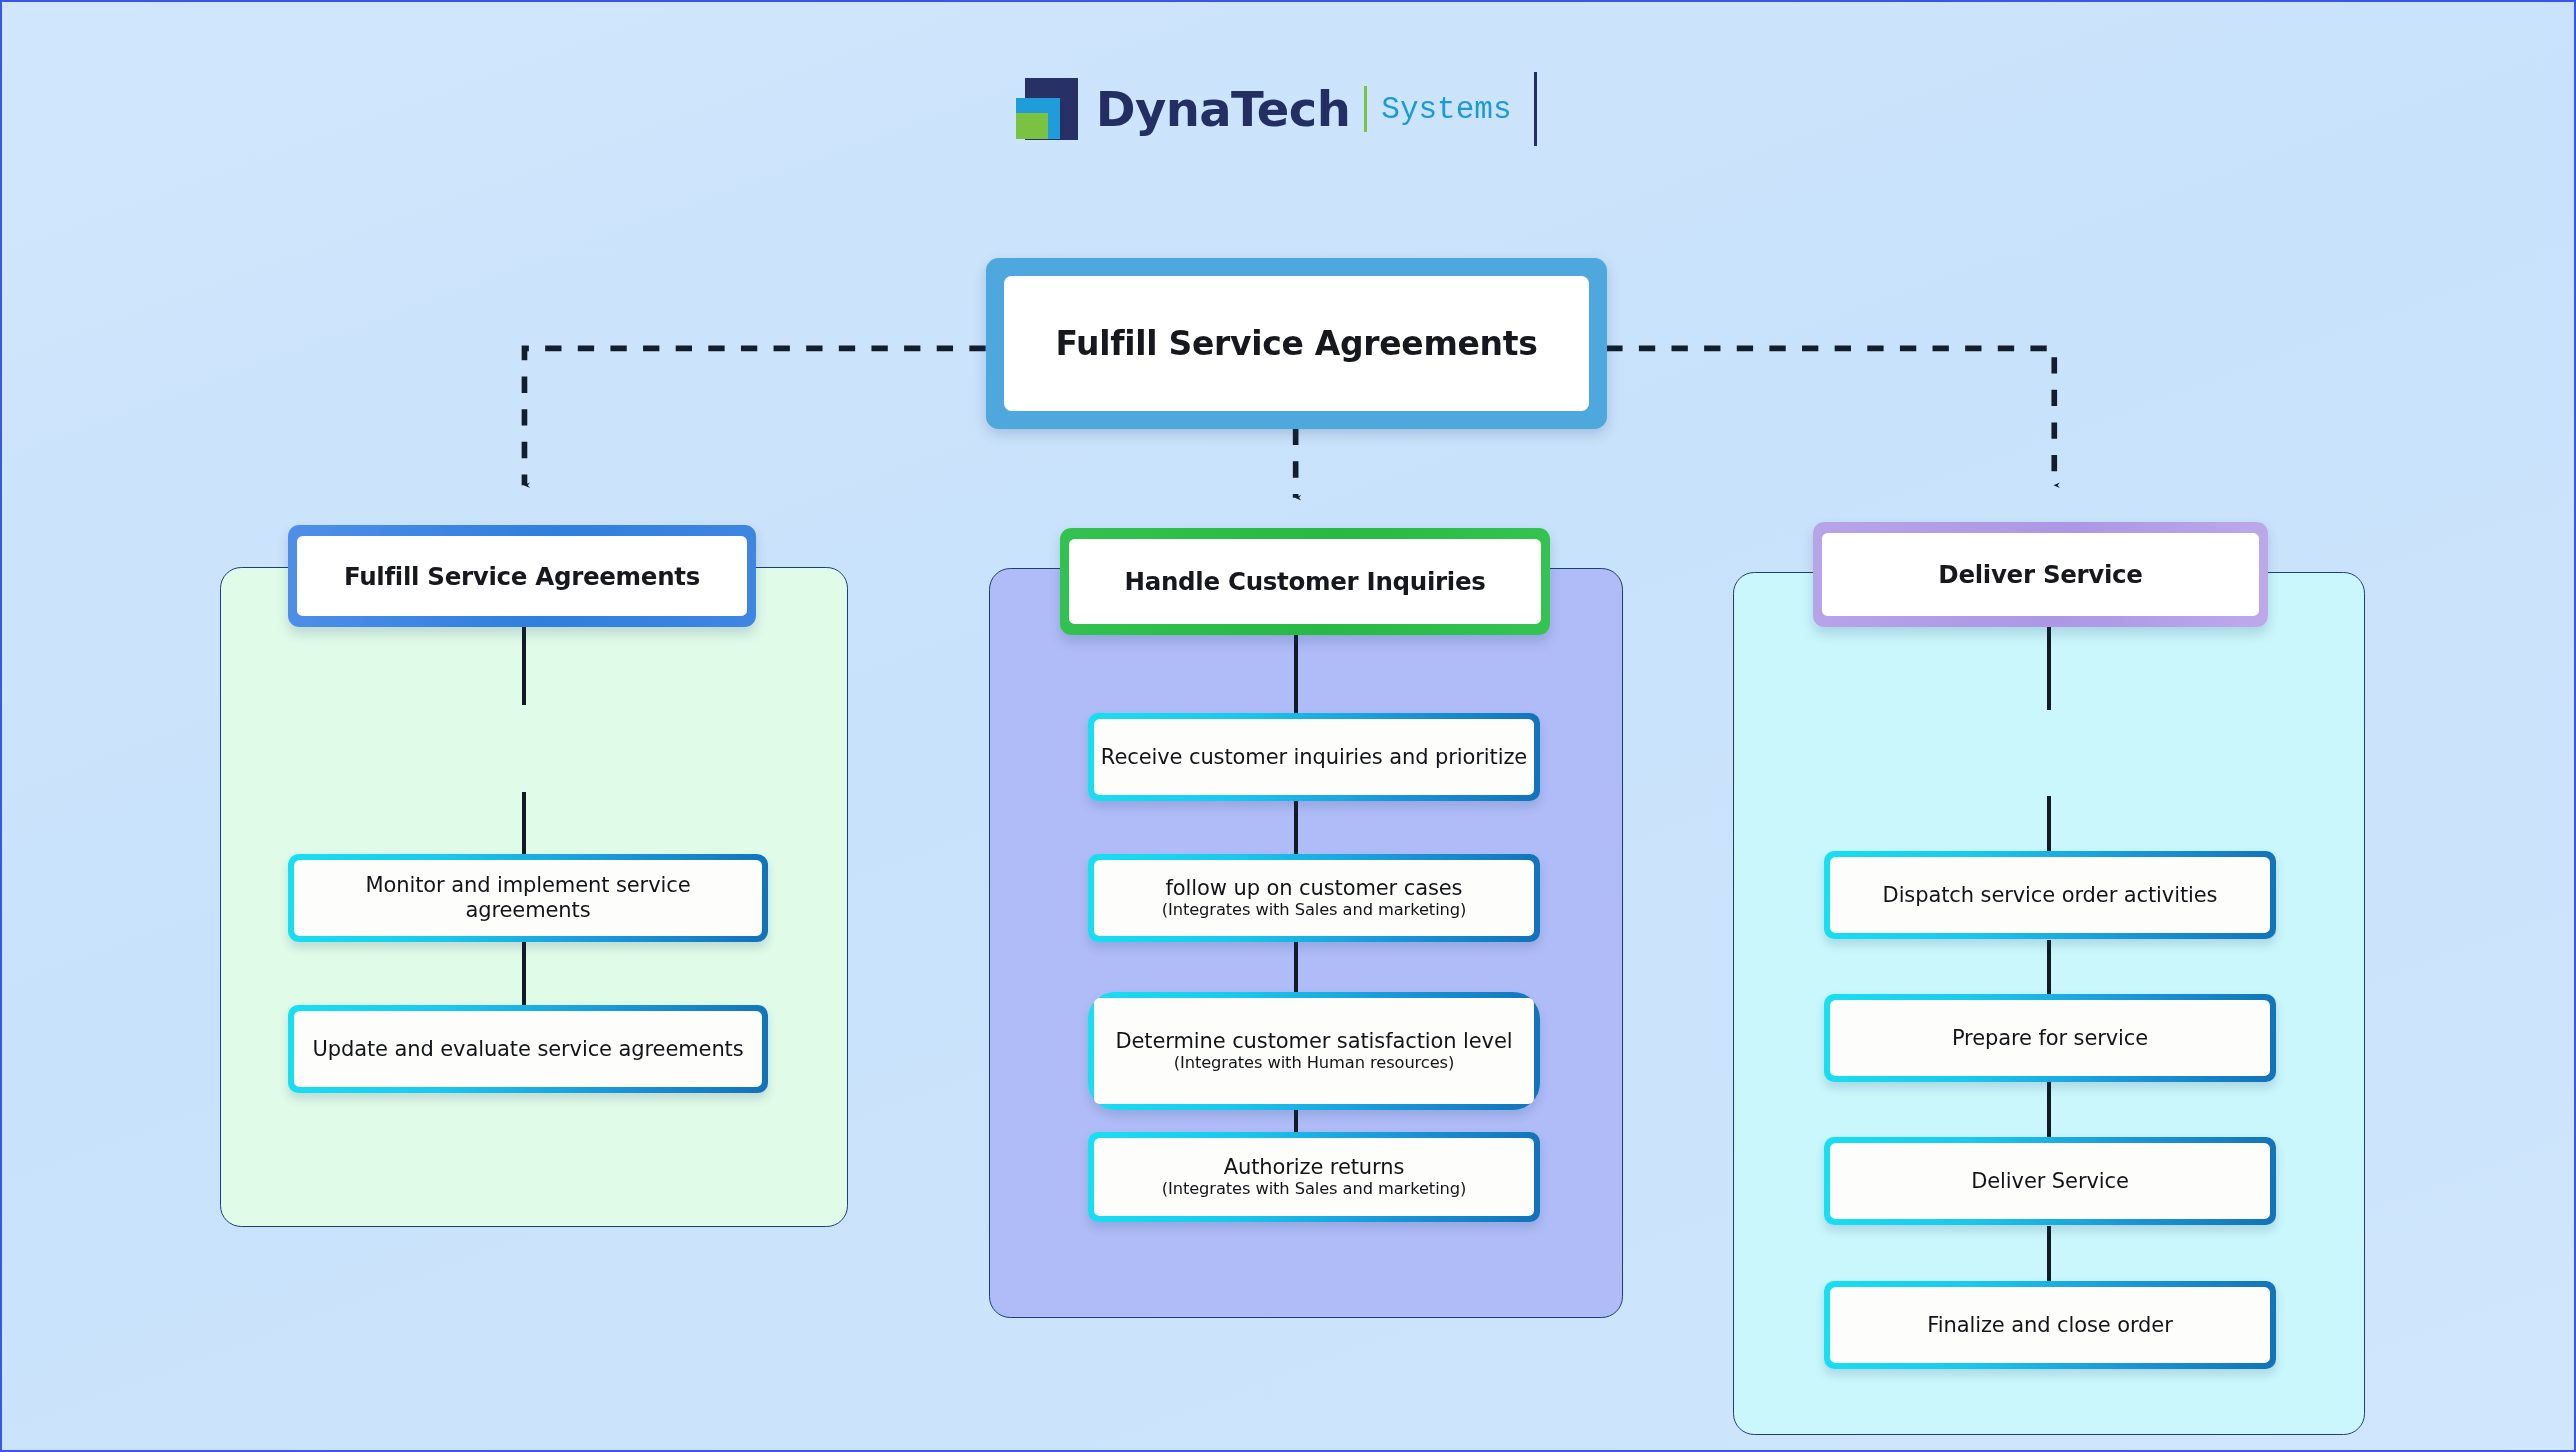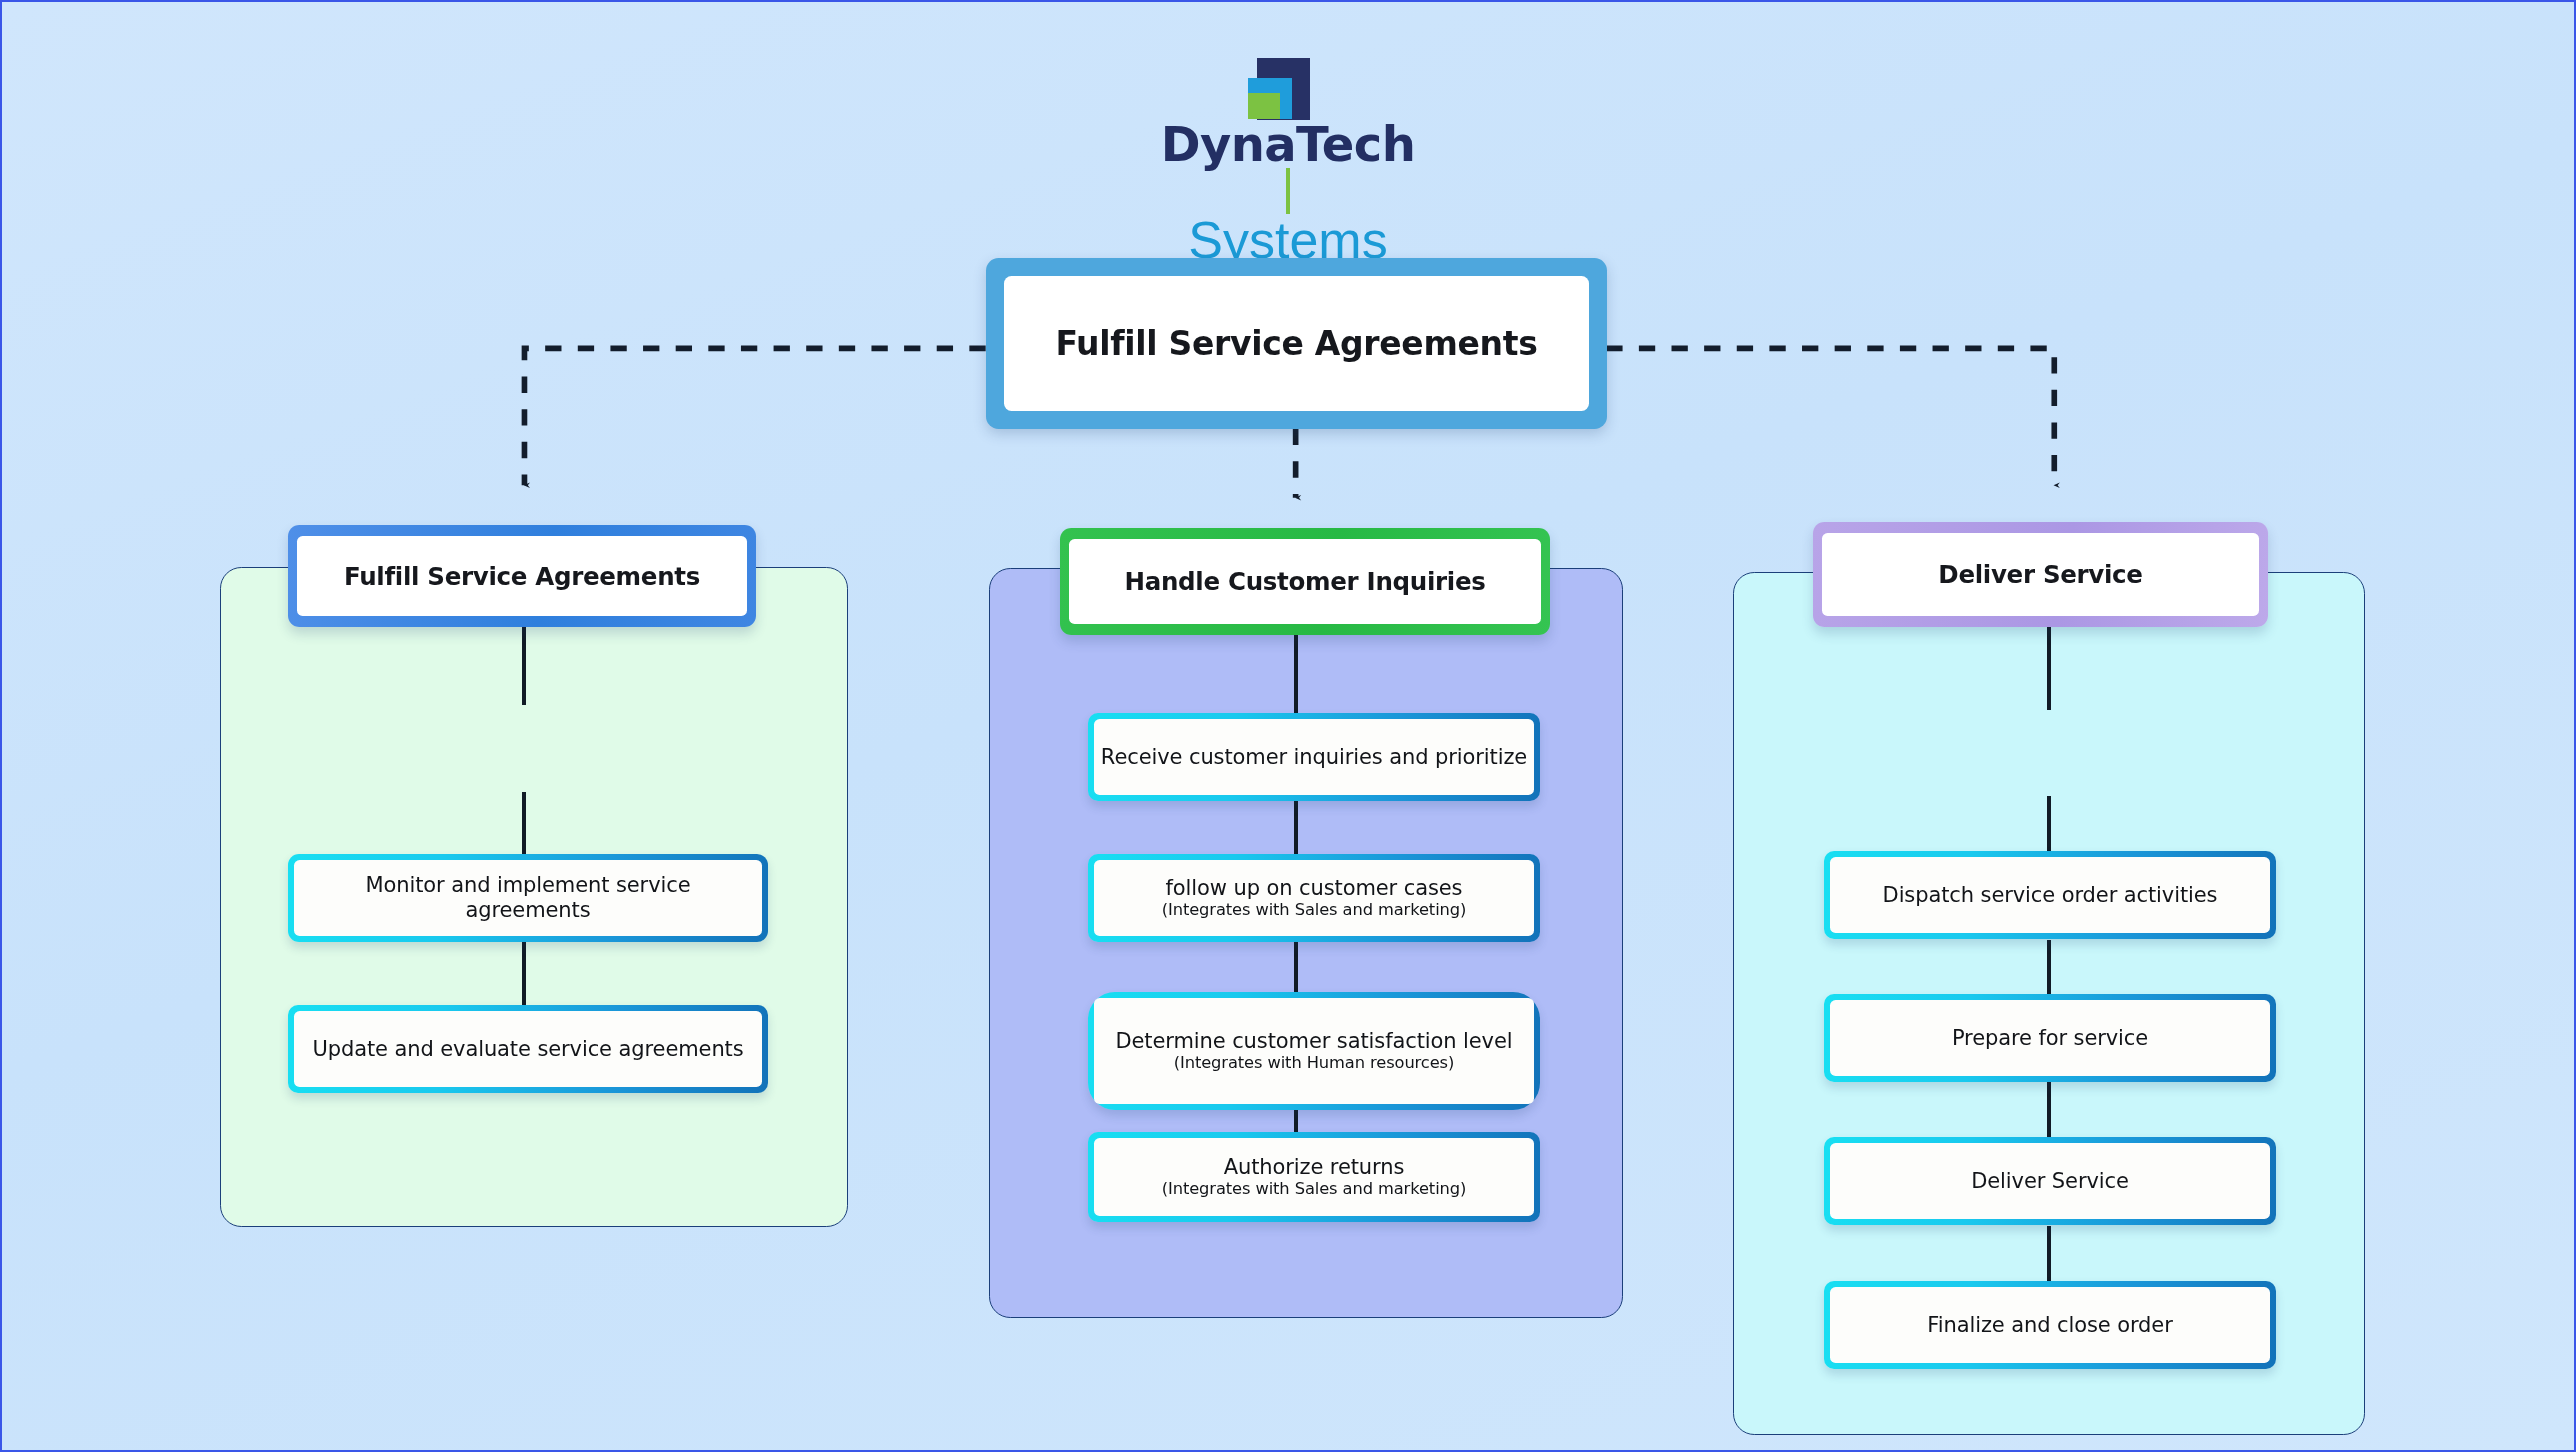--- a/index.html
+++ b/index.html
@@ -20,28 +20,27 @@
     position: absolute;
     inset: 0;
     background: linear-gradient(160deg, #d0e6fc 0%, #c8e2fb 45%, #cfe6fc 100%);
     border: 2.5px solid #3a56e8;
     overflow: hidden;
   }
 
   
   #brand-bar {
     position: absolute;
-    top: 56px;
+    top: 70px;
     left: 0;
     width: 100%;
     display: flex;
     align-items: center;
     justify-content: center;
     gap: 0px;
-    flex-direction: column;
   }
 
   .dt-mark {
     width: 62px;
     height: 62px;
     position: relative;
     margin-right: 17.6px;
     flex: none;
   }
   .dt-mark .outer {
@@ -89,23 +88,23 @@
     line-height: 1;
   }
   .green-rule {
     width: 3.1px;
     height: 46px;
     background: #7cc242;
     margin: 0 14px;
     flex: none;
   }
   .systems-word {
-    font-family: Liberation Sans, sans-serif;
+    font-family: Liberation Mono, monospace;
     font-weight: 400;
-    font-size: 52px;
+    font-size: 31px;
     color: #1b9ad6;
     line-height: 1;
     letter-spacing: 0px;
   }
   .dark-rule {
     width: 3.1px;
     height: 74px;
     background: #232f63;
     margin: 0 22.6px;
     flex: none;

